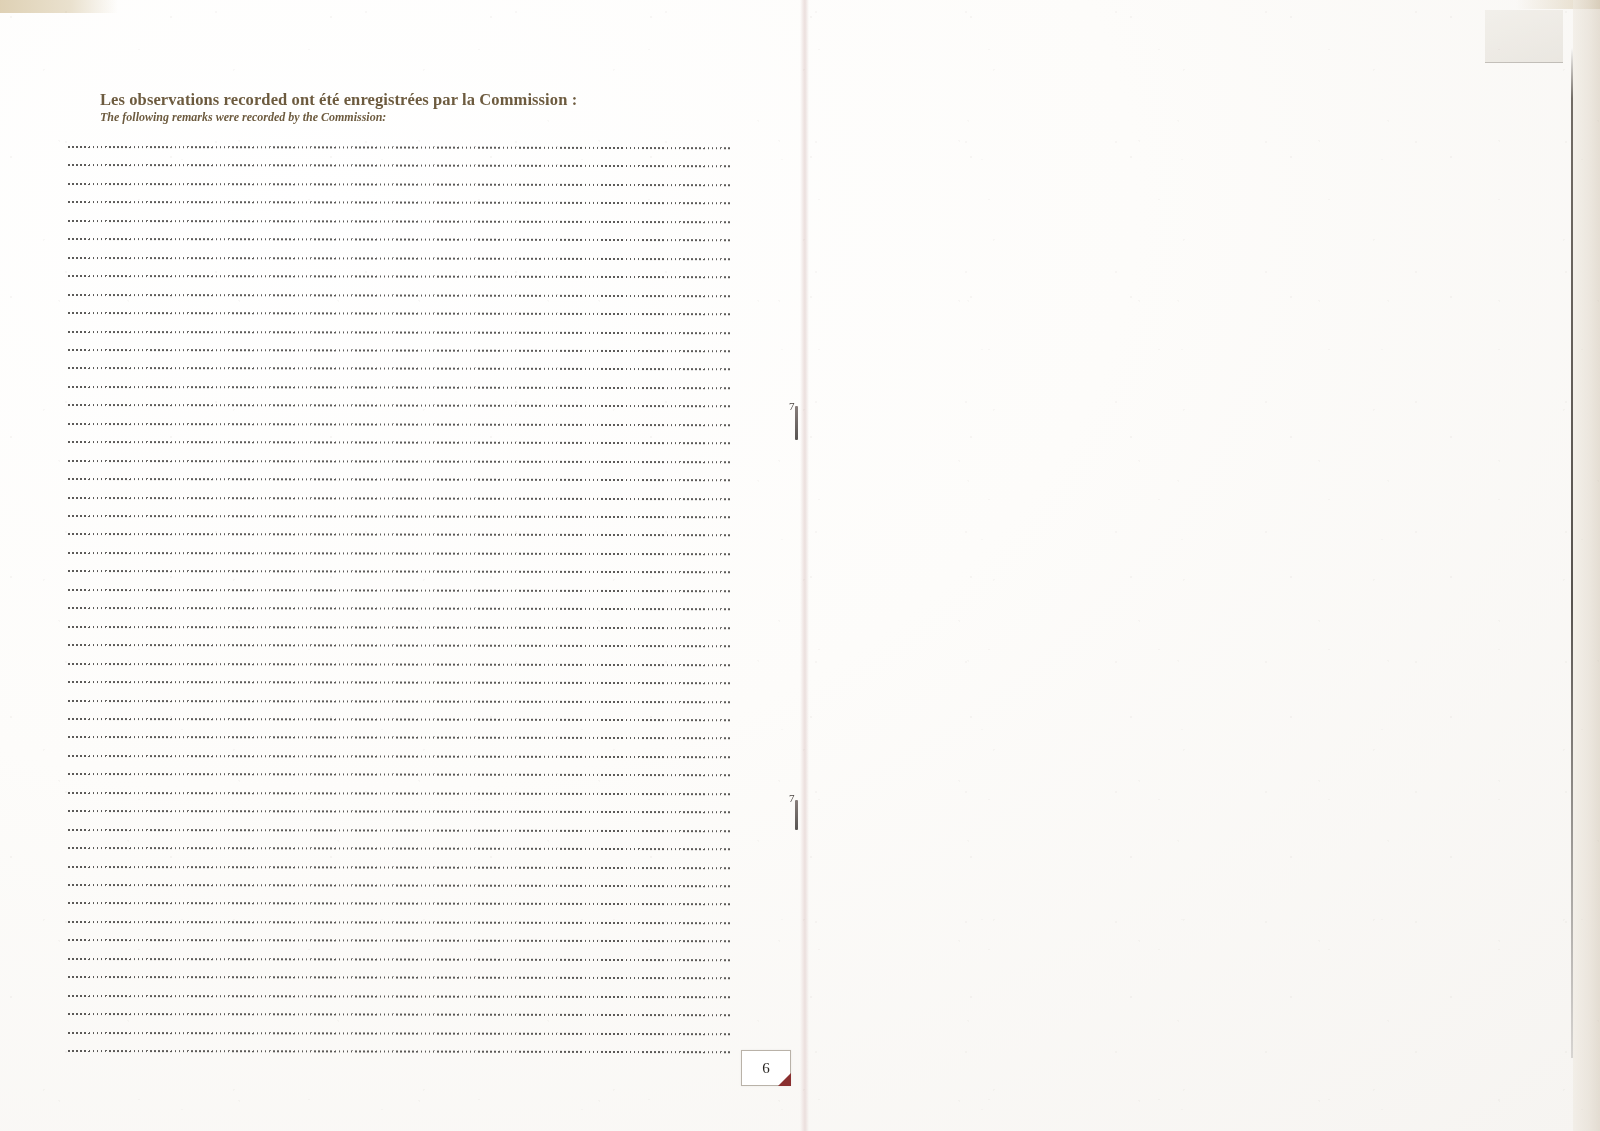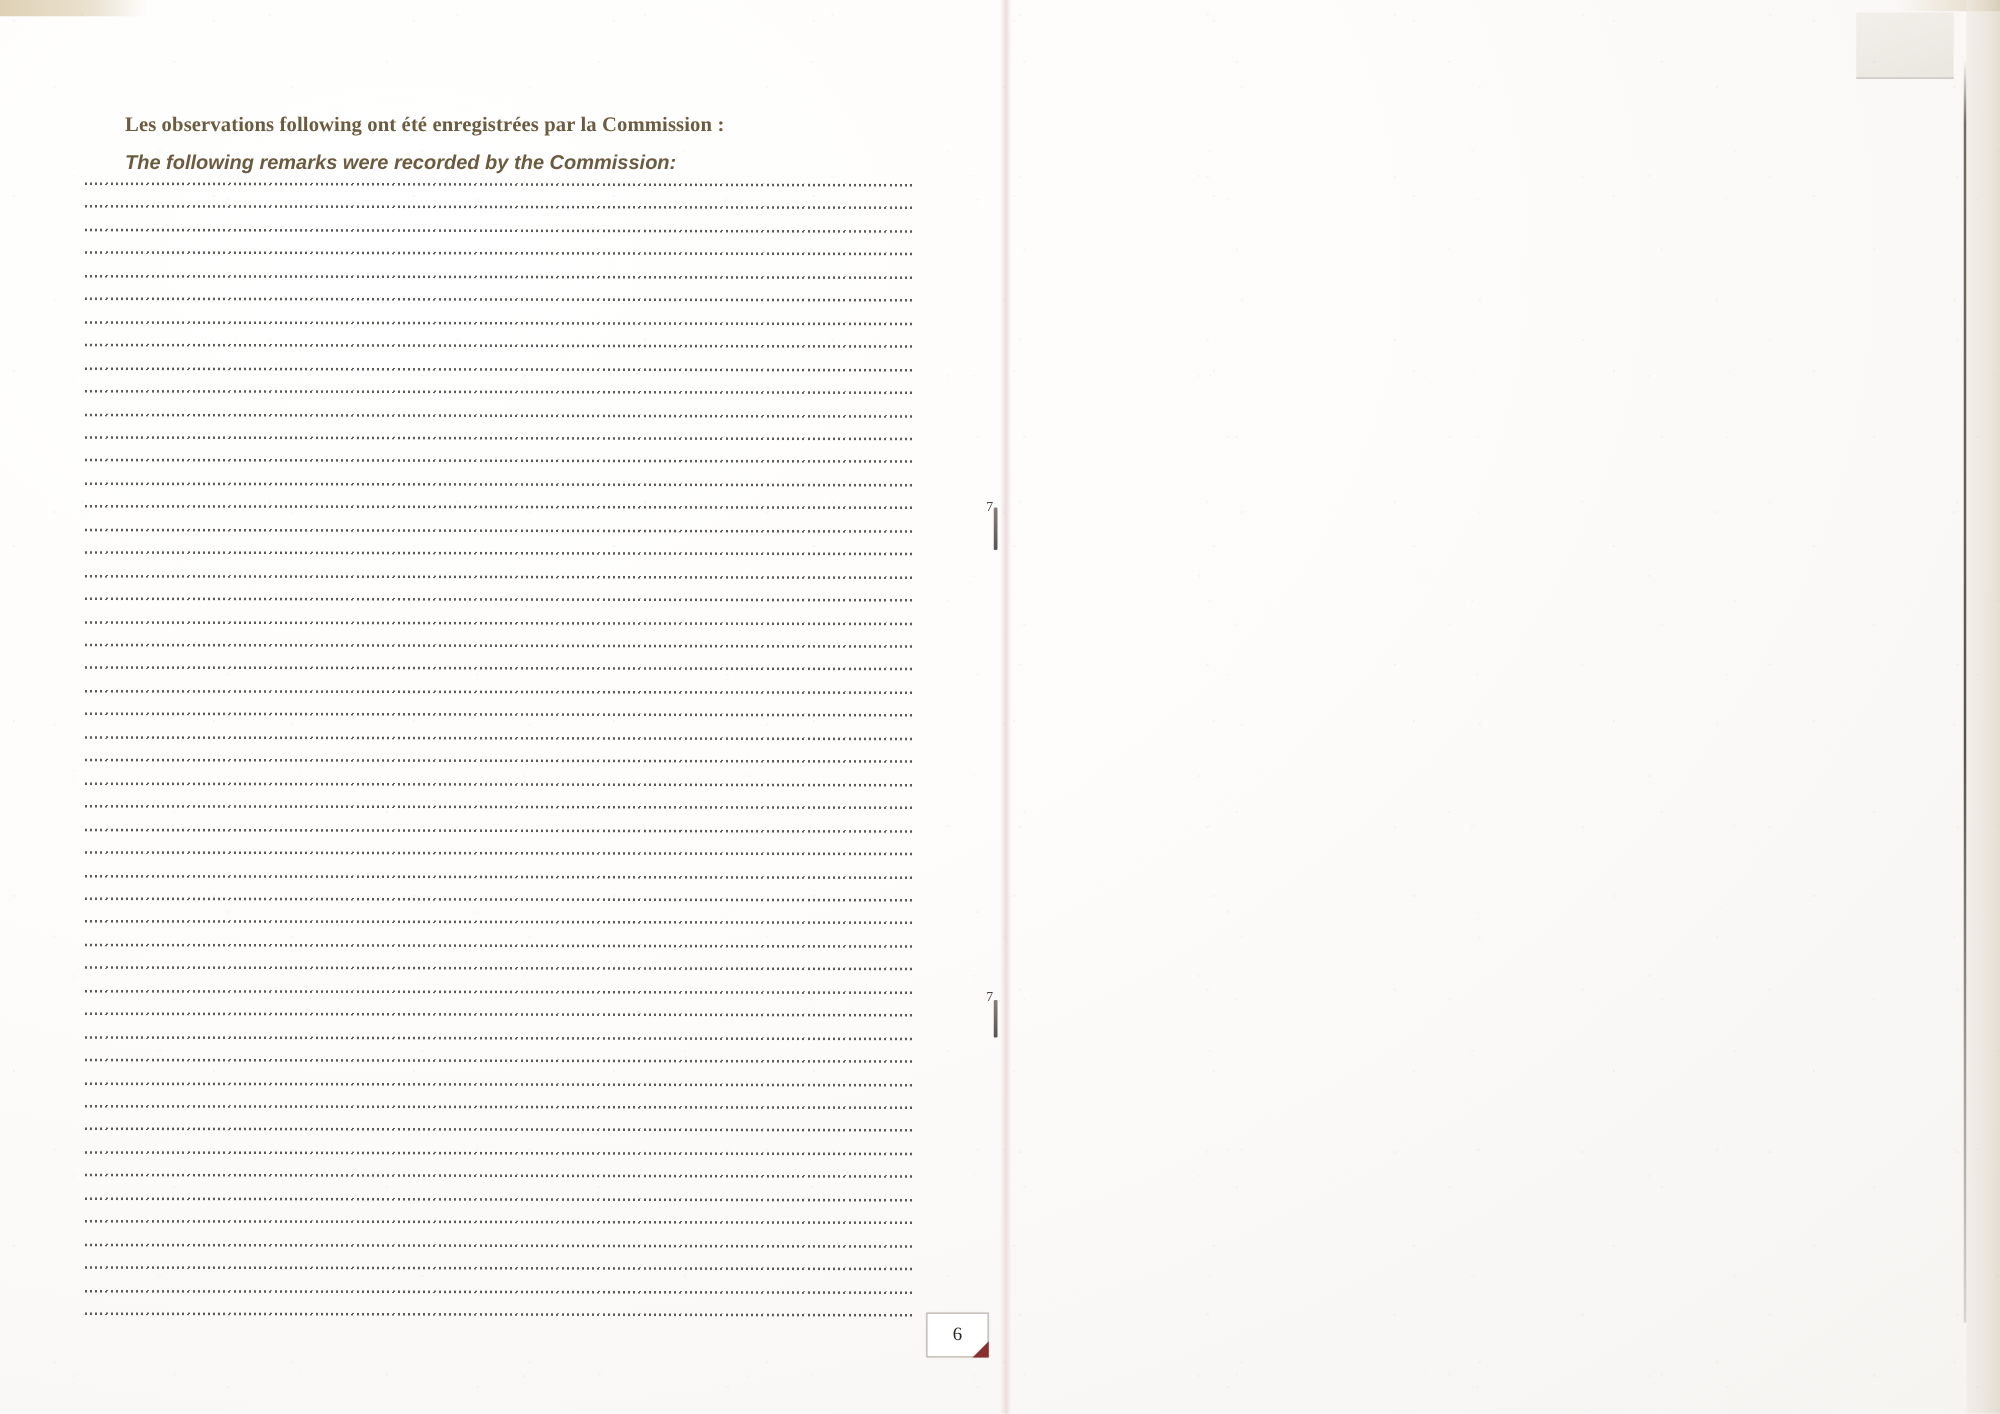--- a/index.html
+++ b/index.html
@@ -86,23 +86,23 @@
     position:absolute;left:100px;top:90px;width:620px;
     color:#6b5a3e;
   }
   .heading .fr{
     font-family:"Liberation Serif",serif;
     font-size:16.5px;font-weight:600;letter-spacing:.1px;
     color:#6d5b3f;
     white-space:nowrap;
   }
   .heading .en{
-    margin-top:12px;
-    font-family:Liberation Sans, sans-serif;
-    font-style:italic;font-weight:600;font-size:16px;
+    margin-top:0;
+    font-family:Liberation Serif, serif;
+    font-style:italic;font-weight:600;font-size:12px;
     color:#6d5b3f;
     white-space:nowrap;
   }
 
   
   .rules{position:absolute;}
   .rule{
     position:absolute;
     height:2px;
     background-image:repeating-linear-gradient(90deg,
@@ -150,21 +150,21 @@
 
   <div class="bed-strip"></div>
   <div class="bed-strip2"></div>
   <div class="edge-topright"></div>
   <div class="edge-right-shade"></div>
   <div class="edge-right"></div>
 
   <div class="page" id="page-left">
 
     <div class="heading">
-      <div class="fr">Les observations following ont été enregistrées par la Commission :</div>
+      <div class="fr">Les observations recorded ont été enregistrées par la Commission :</div>
       <div class="en">The following remarks were recorded by the Commission:</div>
     </div>
 
     <div class="rules" id="rules-left">
         <div class="rule" style="top: 0px; width: 662px; transform: rotate(0.1deg); transform-origin: left center;"></div>
         <div class="rule" style="top: 18.45px; width: 662px; transform: rotate(0.1deg); transform-origin: left center;"></div>
         <div class="rule" style="top: 36.9px; width: 662px; transform: rotate(0.1deg); transform-origin: left center;"></div>
         <div class="rule" style="top: 55.35px; width: 662px; transform: rotate(0.1deg); transform-origin: left center;"></div>
         <div class="rule" style="top: 73.8px; width: 662px; transform: rotate(0.1deg); transform-origin: left center;"></div>
         <div class="rule" style="top: 92.25px; width: 662px; transform: rotate(0.1deg); transform-origin: left center;"></div>

